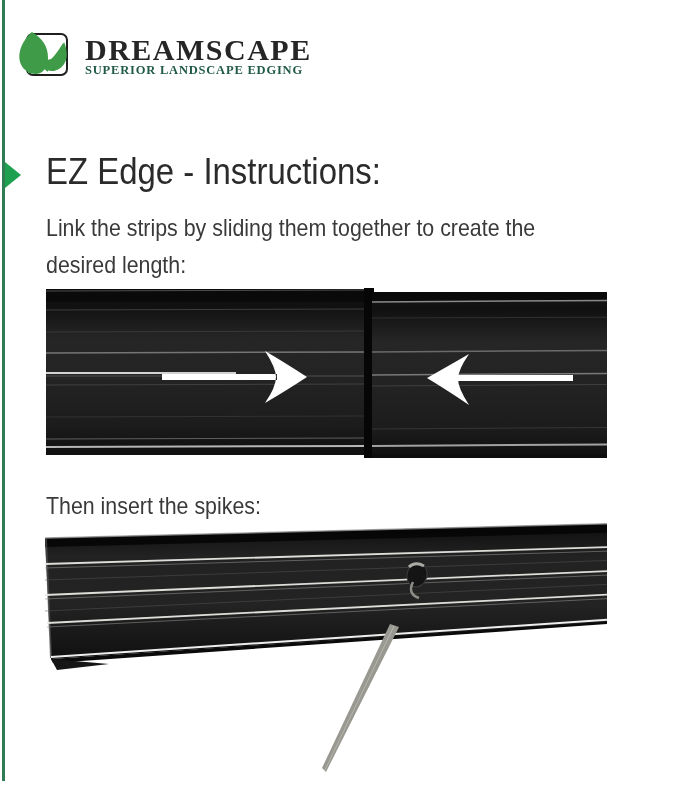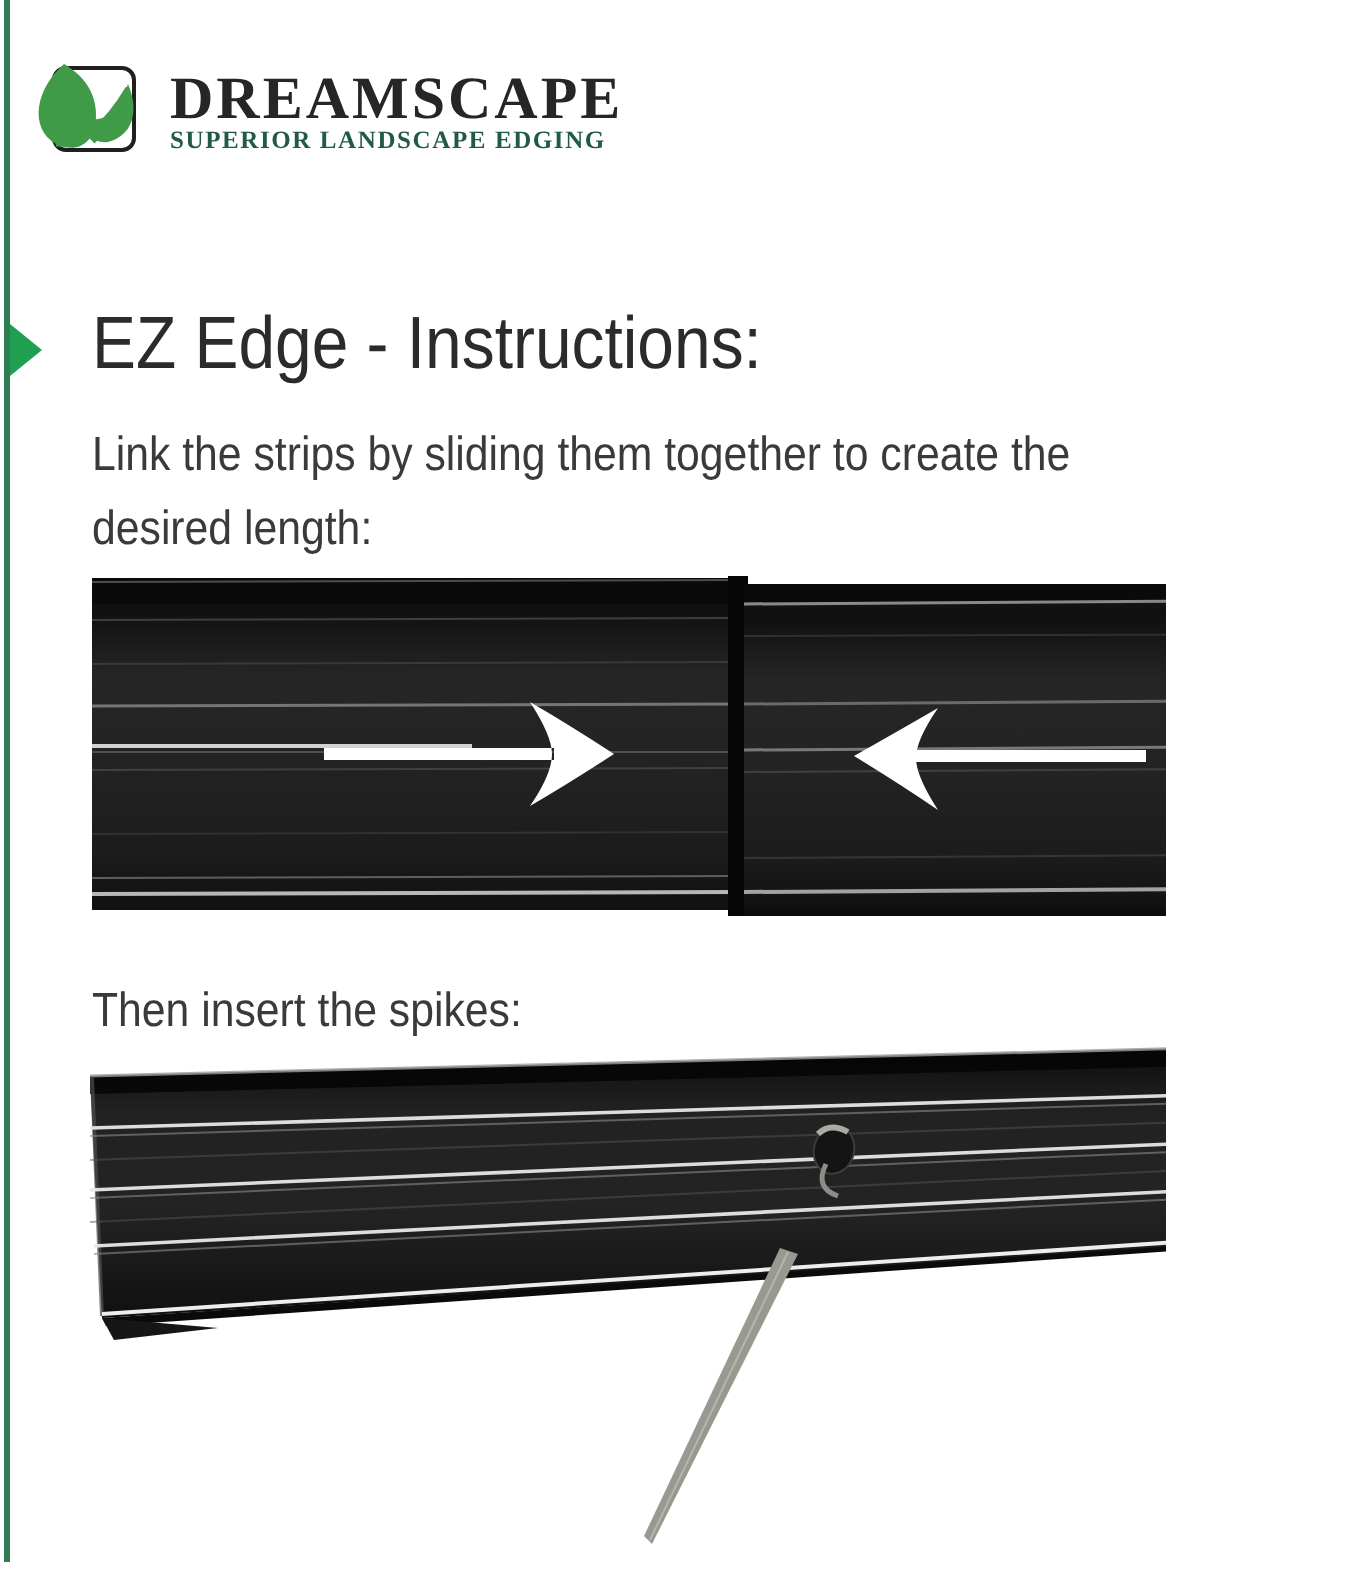--- a/index.html
+++ b/index.html
@@ -1,18 +1,19 @@
 <!DOCTYPE html>
 <html><head>
 <meta charset="utf-8">
 <style>
   html,body{margin:0;padding:0;background:#ffffff;}
   .canvas{
     position:relative;width:583px;height:785px;background:#ffffff;overflow:hidden;
     font-family:"Liberation Sans",sans-serif;
+    padding-left:24px;
   }
   .abs{position:absolute;}
   .condensed{transform:scaleX(0.89);transform-origin:left top;white-space:nowrap;}
   .brand-name{
     font-family:"Liberation Serif",serif;font-size:30px;letter-spacing:1.5px;
     color:#262626;font-weight:600;white-space:nowrap;
   }
   .brand-tagline{
     font-family:"Liberation Serif",serif;font-size:12.5px;letter-spacing:0.8px;
     color:#215a49;font-weight:600;white-space:nowrap;

